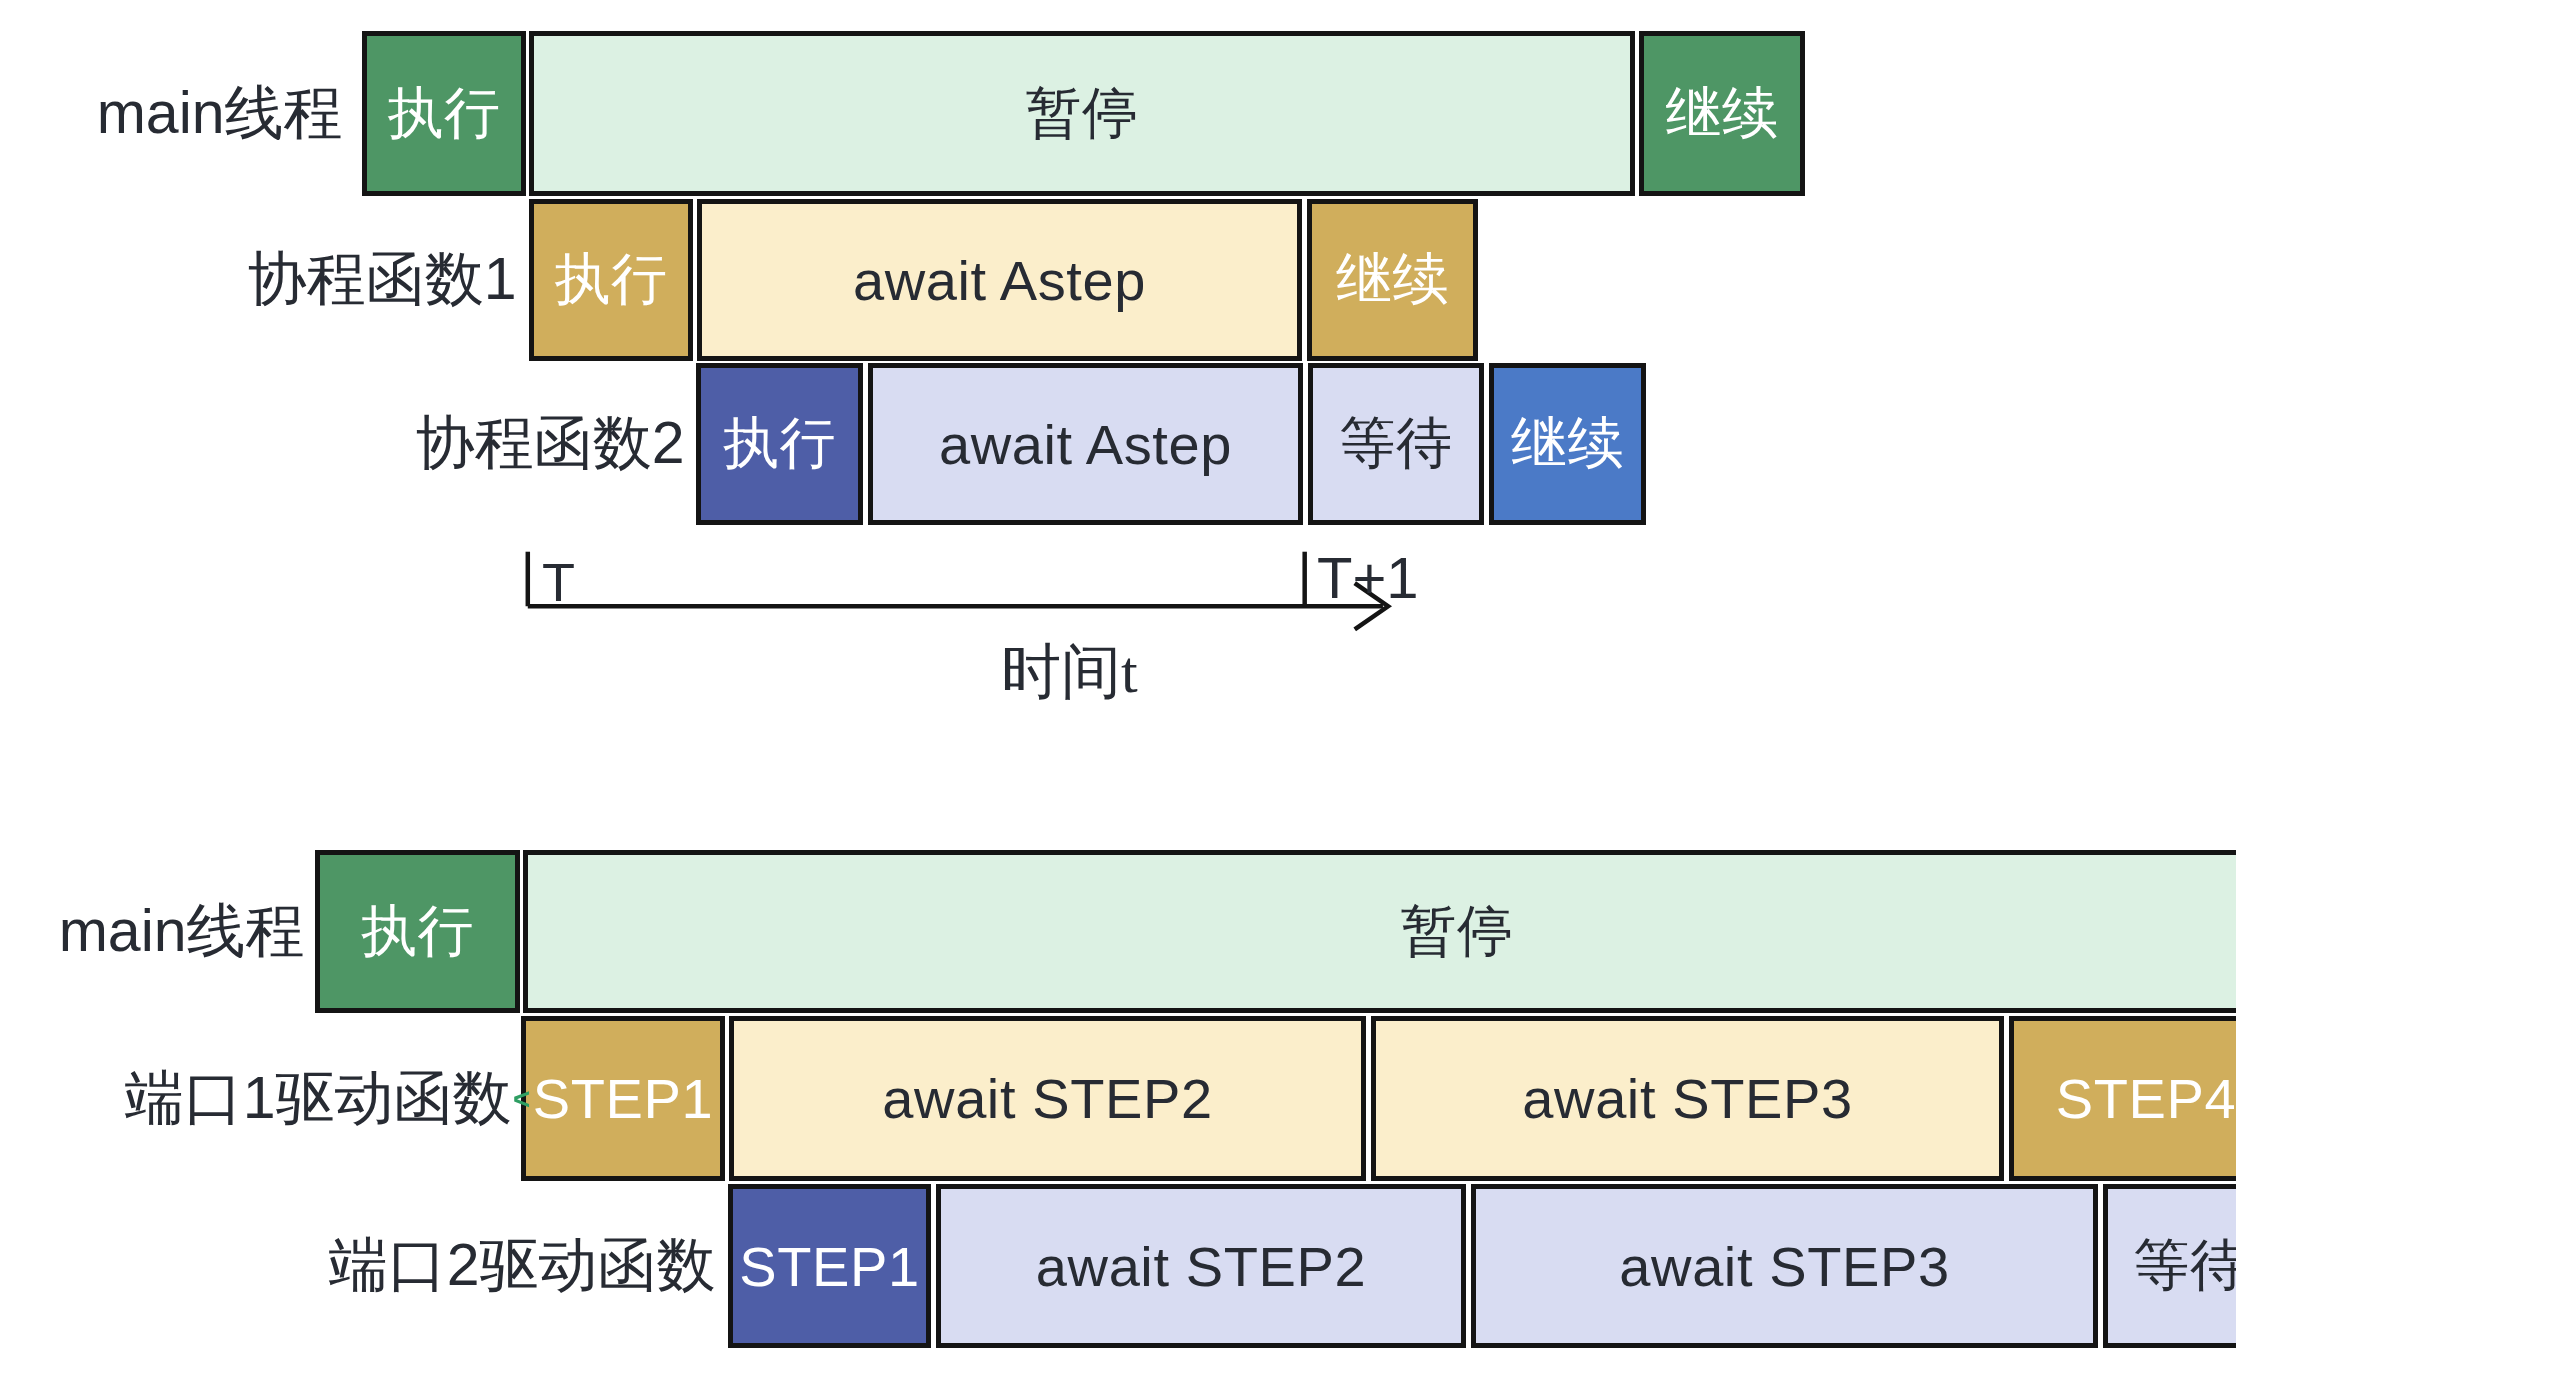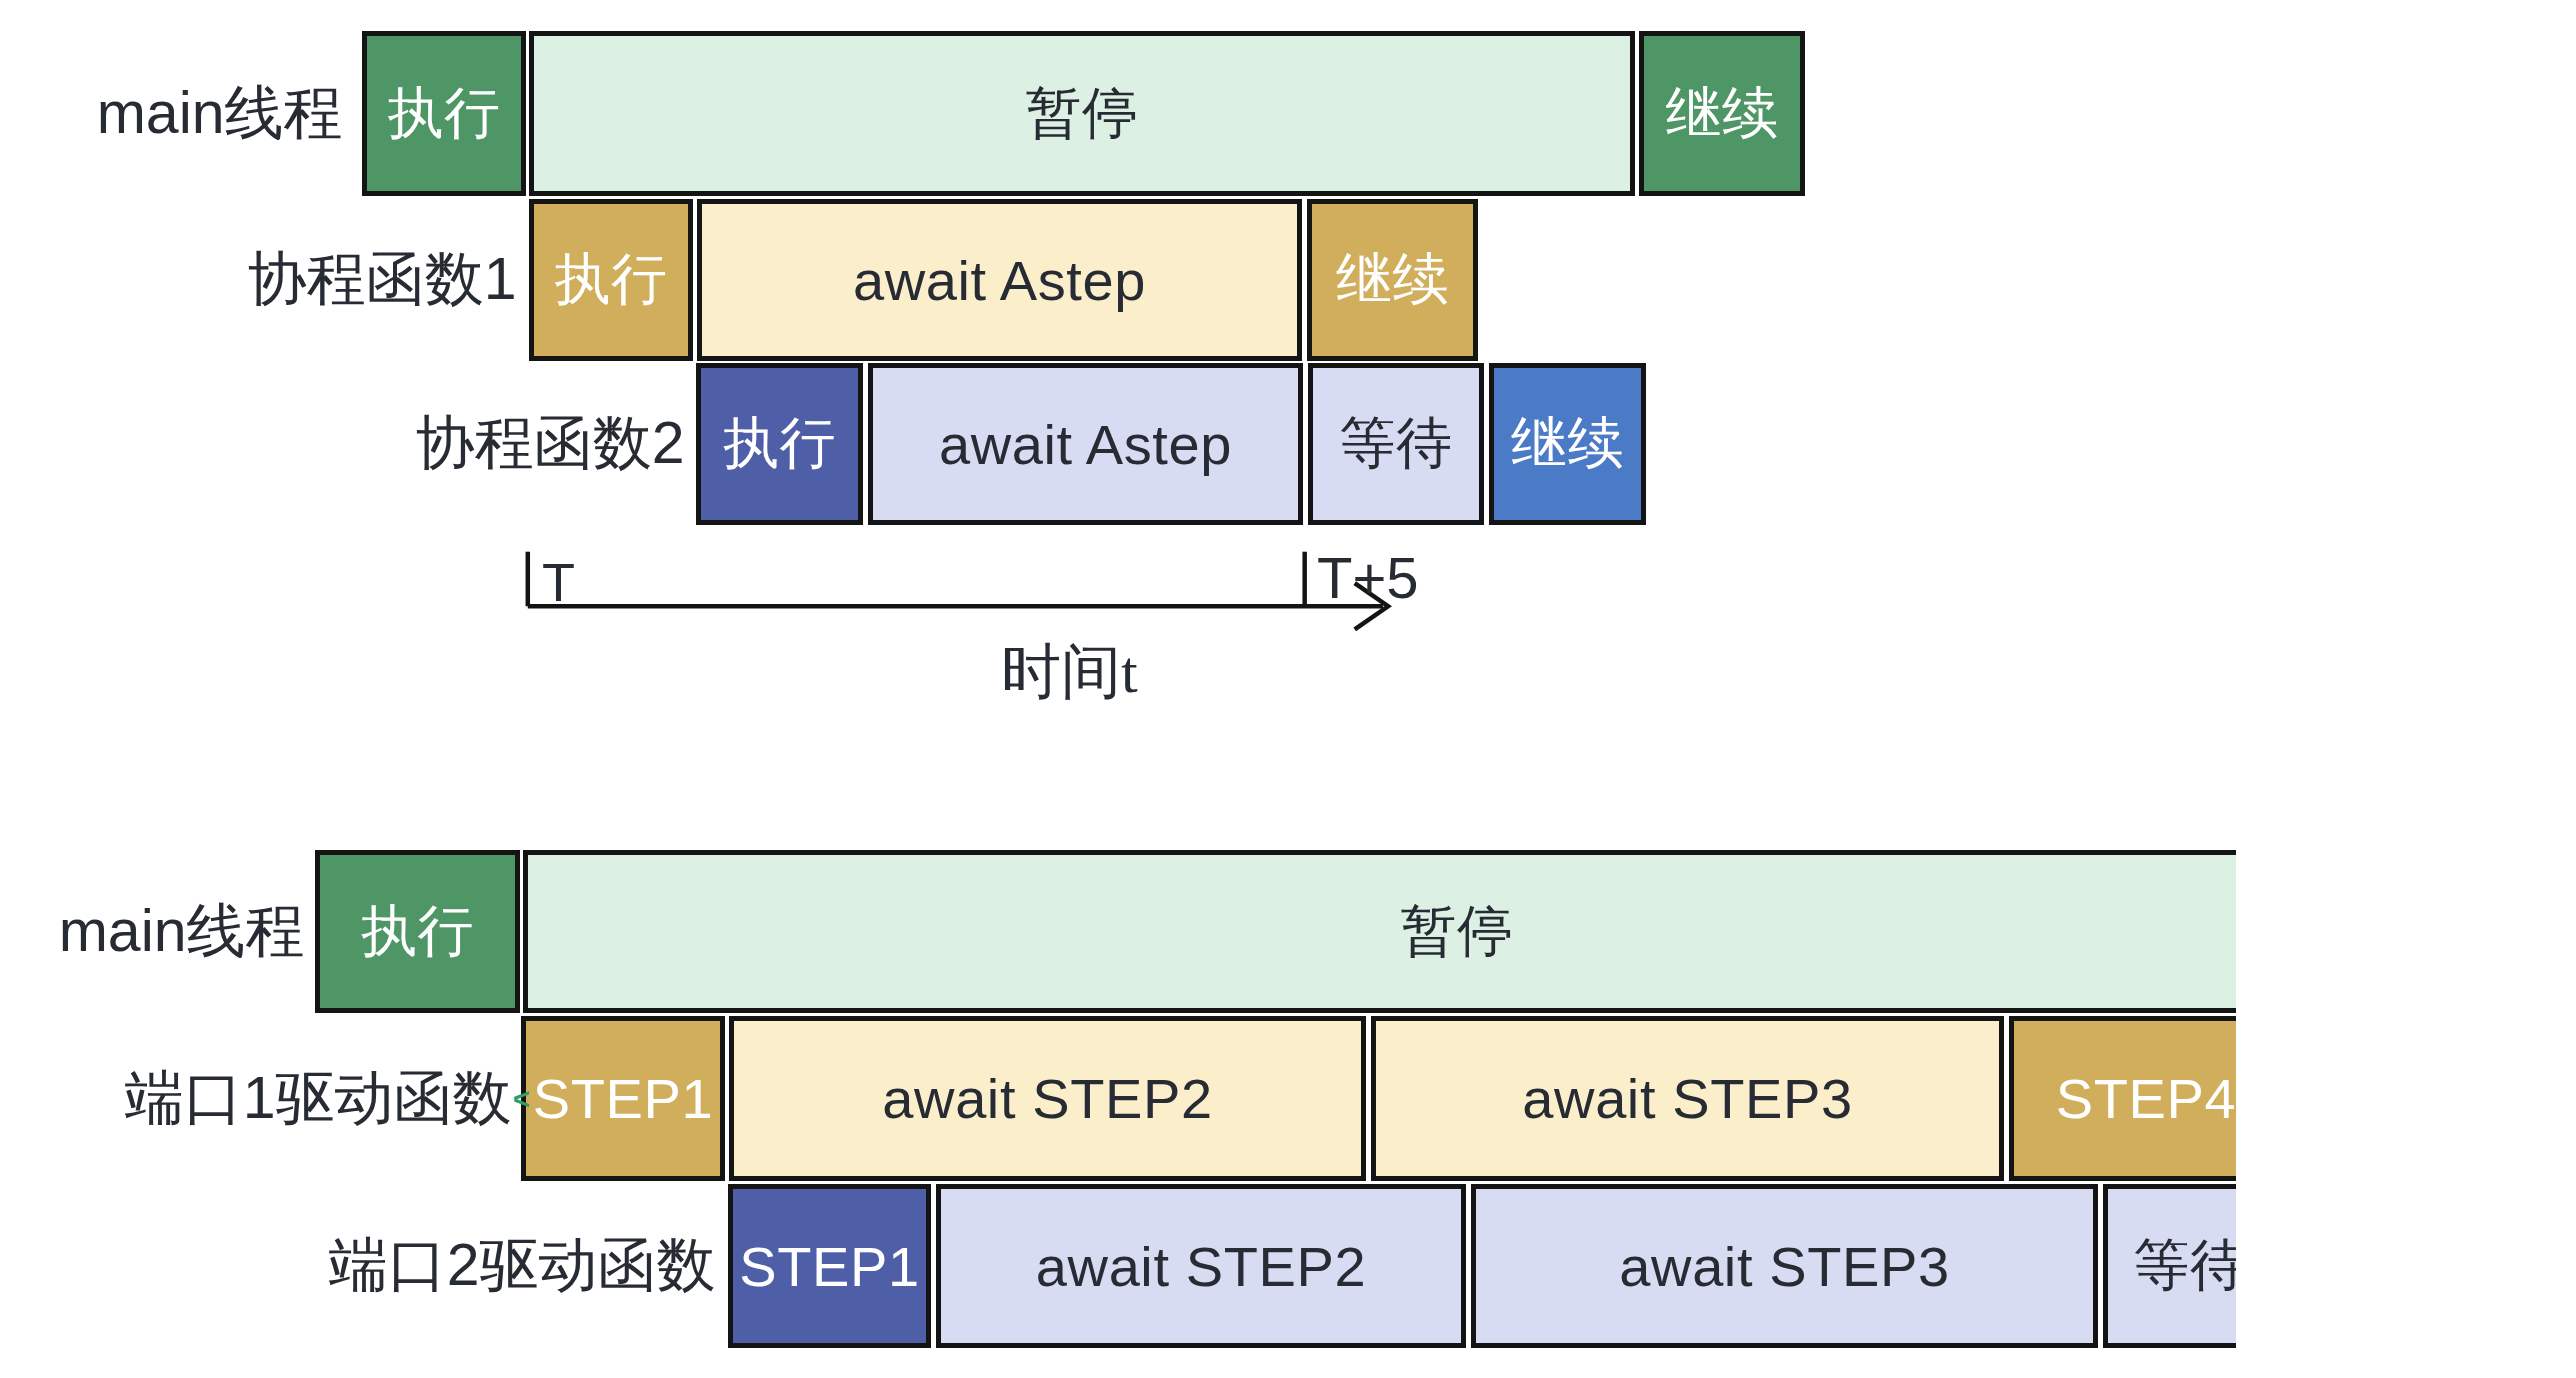--- a/index.html
+++ b/index.html
@@ -52,21 +52,21 @@
       <div class="block dark-tone" style="left: 1489px; top: 363px; width: 157px; height: 162px; background: rgb(75, 122, 199);">继续</div>
     </section>
 
   <svg id="axis-svg" width="2576" height="1378" viewBox="0 0 4014 2148">
       <line x1="822" y1="945" x2="2155" y2="945" stroke="#141414" stroke-width="7"></line>
       <line x1="822" y1="860" x2="822" y2="945" stroke="#141414" stroke-width="7"></line>
       <line x1="2033" y1="860" x2="2033" y2="945" stroke="#141414" stroke-width="7"></line>
       <path d="M 2111 909 L 2163 945 L 2111 981" fill="none" stroke="#141414" stroke-width="7"></path>
     </svg>
   <div class="axis-label" id="t-start" style="left:542px;top:551px;font-size:54px;">T</div>
-  <div class="axis-label" id="t-end" style="left:1317px;top:544px;font-size:58px;">T+5</div>
+  <div class="axis-label" id="t-end" style="left:1317px;top:544px;font-size:58px;">T+1</div>
   <div class="axis-label" id="t-title" style="left:1001px;top:632px;font-size:60px;font-family:Liberation Serif, serif;">时间t</div>
 
   <section id="diagram_bottom">
       <div class="row-label" style="left: -587px; top: 850px; width: 898px; height: 163px;">main线程</div>
       <div class="block dark-tone" style="left: 315px; top: 850px; width: 205px; height: 163px; background: rgb(78, 150, 101);">执行</div>
       <div class="block light-tone" style="left: 523px; top: 850px; width: 1868px; height: 163px; background: rgb(220, 241, 227);">暂停</div>
       <div class="row-label" style="left: -380px; top: 1016px; width: 898px; height: 165px;">端口1驱动函数</div>
       <div class="block dark-tone" style="left: 521px; top: 1016px; width: 204px; height: 165px; background: rgb(208, 174, 92);">STEP1</div>
       <div class="block light-tone" style="left: 729px; top: 1016px; width: 637px; height: 165px; background: rgb(251, 238, 203);">await STEP2</div>
       <div class="block light-tone" style="left: 1371px; top: 1016px; width: 633px; height: 165px; background: rgb(251, 238, 203);">await STEP3</div>

